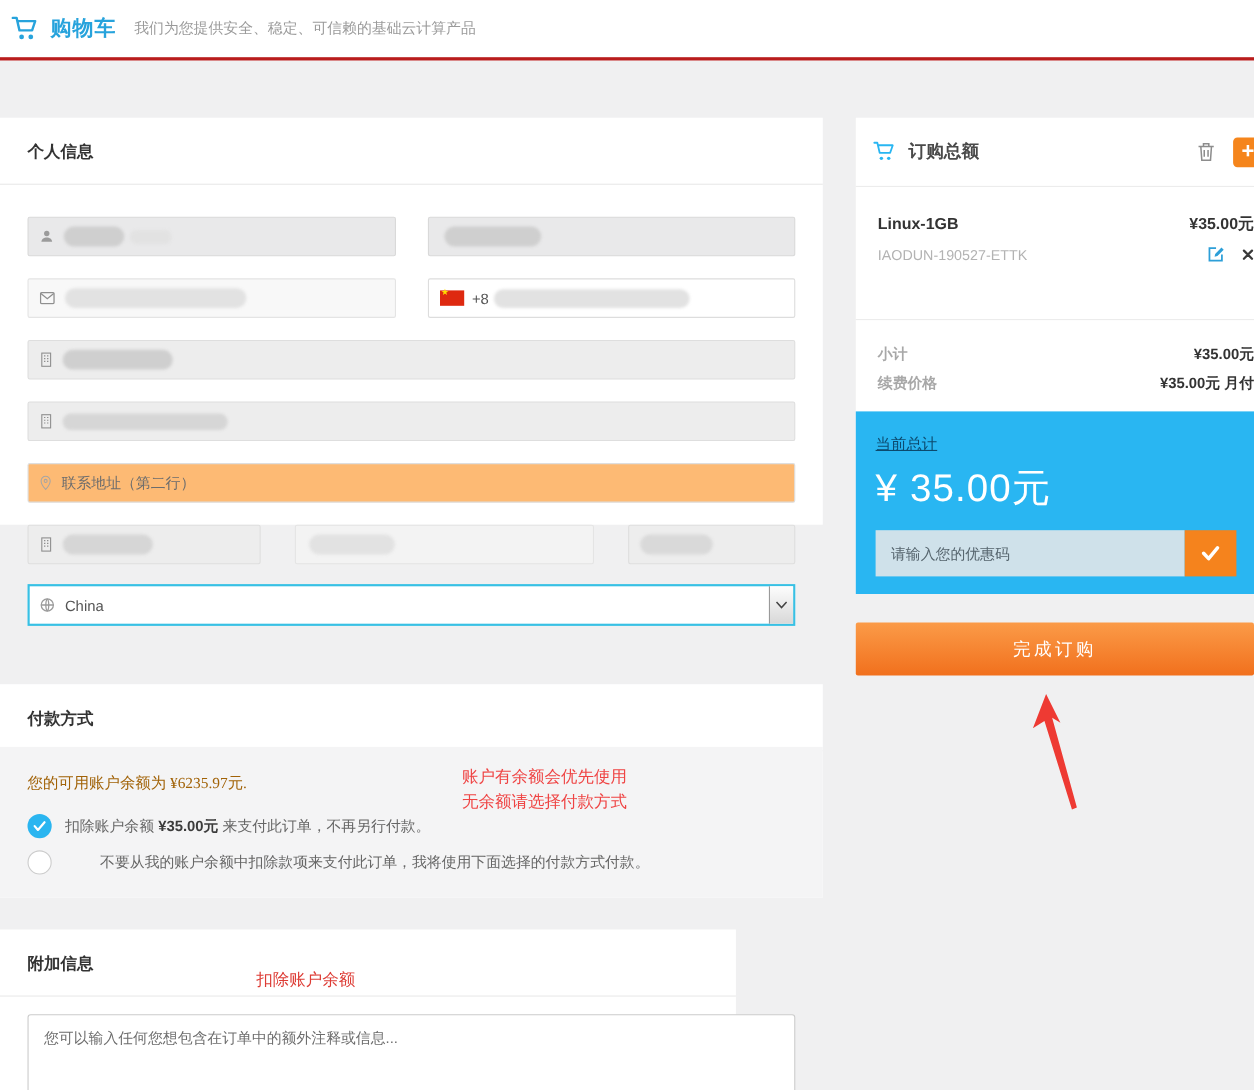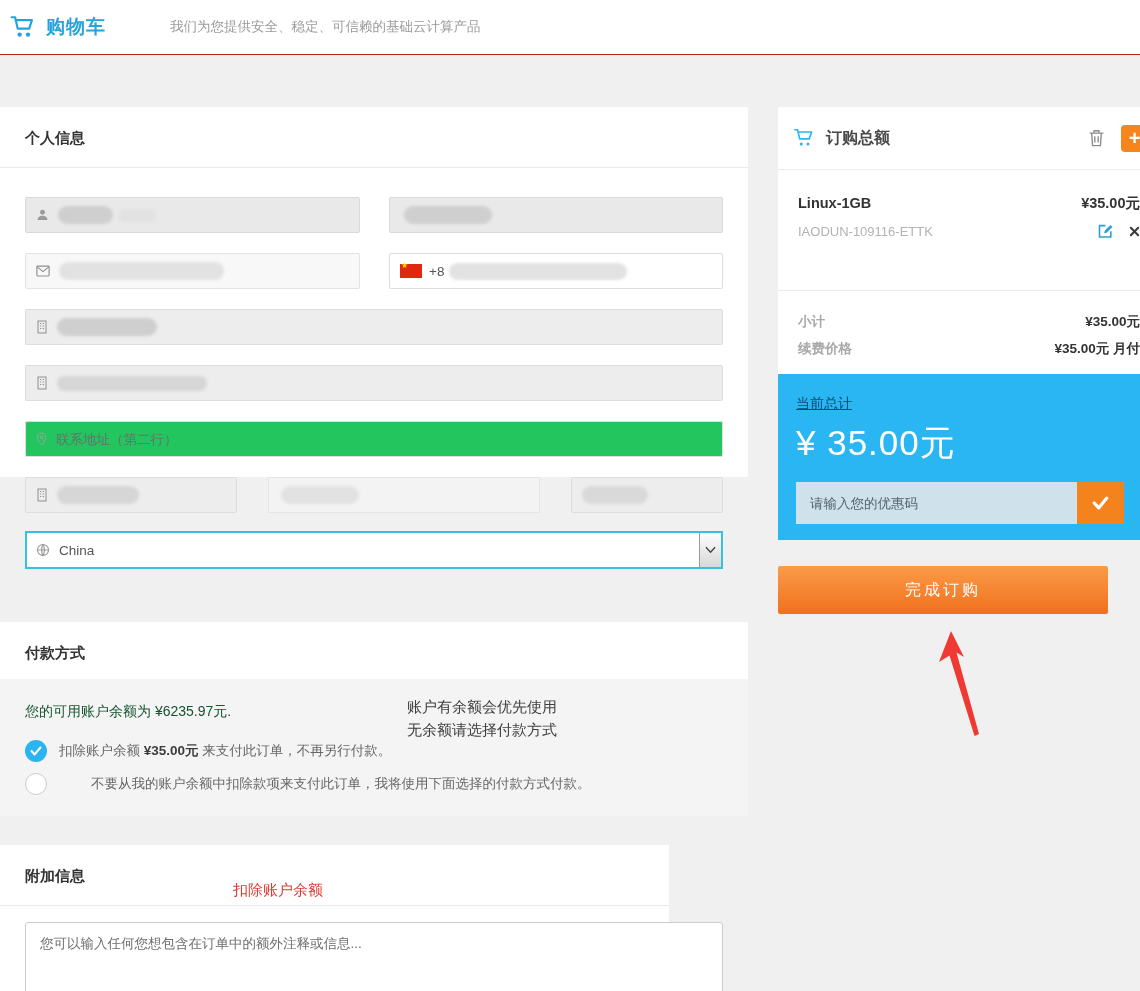--- a/index.html
+++ b/index.html
@@ -2,21 +2,21 @@
 <html><head>
 <meta charset="utf-8">
 <style>
   * { margin:0; padding:0; box-sizing:border-box; }
   html,body { background:#f0f0f1; }
   body { font-family:"Liberation Sans","DejaVu Sans",sans-serif; }
   .page { position:relative; width:1140px; height:991px; overflow:hidden; background:#f0f0f1; }
 
   
   .header { position:absolute; left:0; top:0; width:1140px; height:55px; background:#fff;
-            border-bottom:1px solid #b91c1c; display:flex; align-items:center; padding-left:8px;gap:48px; }
+            border-bottom:3px solid #b91c1c; display:flex; align-items:center; padding-left:8px; }
   .brand { display:flex; align-items:center; gap:8px; }
   .brand-name { font-size:19px; font-weight:bold; color:#27a3dc; letter-spacing:1px; }
   .tagline { margin-left:16px; font-size:13.5px; color:#9a9a9a; }
 
   
   .panel { position:absolute; background:#fff; }
   .panel-title { font-size:15px; font-weight:bold; color:#333; padding:22px 25px 19px; border-bottom:1px solid #e9e9e9; }
 
   
   .panel-personal { left:0; top:107px; width:748px; height:370px; }
@@ -38,28 +38,28 @@
 
   .selectbox { position:absolute; left:25px; top:424px; width:698px; height:38px; background:#fff;
                border:2px solid #38c0e4; display:flex; align-items:center; gap:9px; padding-left:9px; }
   .selectbox .val { font-size:13.5px; color:#555; }
   .sel-btn { position:absolute; right:0; top:0; bottom:0; width:22px; border-left:1px solid #9a9a9a;
              background:linear-gradient(#fdfdfd,#d8d8d8); display:flex; align-items:center; justify-content:center; }
 
   
   .panel-payment { left:0; top:622px; width:748px; height:194px; }
   .pay-body { position:absolute; left:0; top:57px; right:0; bottom:0; background:#f4f4f5; padding:24px 25px 0; }
-  .balance { font-size:14px; color:#14532d; }
+  .balance { font-size:14px; color:#a16207;font-family:Liberation Serif, serif; }
   .radio-row { display:flex; align-items:center; gap:12px; margin-top:19px; font-size:13.5px; color:#666; }
   .radio-row.second { margin-top:11px;gap:44px; }
   .radio { width:22px; height:22px; border-radius:50%; flex:0 0 auto; display:flex; align-items:center; justify-content:center; }
   .radio.checked { background:#2ab5f0; }
   .radio.un { background:#fff; border:1px solid #ccc; }
   .bold { font-weight:bold; color:#3c3c3c; }
-  .red-notes { position:absolute; left:407px; top:73px; color:#404040; font-size:15px; line-height:23px; }
+  .red-notes { position:absolute; left:420px; top:73px; color:#ef4444; font-size:15px; line-height:23px; }
 
   
   .panel-additional { left:0; top:845px; width:669px; height:146px; }
   .red-note-inline { position:absolute; left:228px; top:36px; color:#dd3c35; font-size:15px; background:#fff; padding:0 5px; }
   .notes-area { position:absolute; left:25px; top:77px; width:698px; height:90px; border:1px solid #ccc; border-radius:3px;
                 padding:12px 14px; font-size:13.5px; color:#555; resize:none; background:#fff; }
 
   
   .panel-order { left:778px; top:107px; width:382px; height:433px; }
   .order-head { height:63px; display:flex; align-items:center; padding:0 12px 0 14px; border-bottom:1px solid #ececec; }
@@ -80,21 +80,21 @@
   .tot-label { font-size:13.5px; color:#a8a8a8;font-weight:bold; }
   .tot-val { font-size:13.5px; font-weight:bold; color:#333; }
   .total-box { height:166px; background:#29b6f2; padding:21px 18px 0; }
   .total-label { color:#0c4a6e; font-size:14px;text-decoration:underline; }
   .total-amount { color:#fff; font-size:35px; margin-top:7px; letter-spacing:1px; }
   .coupon-row { display:flex; margin-top:15px; height:42px; width:328px; }
   .coupon-input { flex:1; border:none; background:#cfe1ea; padding:0 14px; font-size:13.5px; color:#333; }
   .coupon-input::placeholder { color:#55646d; }
   .coupon-btn { width:47px; background:#f5831d; border:none; display:flex; align-items:center; justify-content:center; cursor:pointer; }
 
-  .checkout-btn { position:absolute; left:778px; top:566px; width:330px; height:48px; border:none; border-radius:2px;
+  .checkout-btn { position:absolute; left:778px; top:566px; width:362px; height:48px; border:none; border-radius:2px;
                   background:linear-gradient(180deg,#fb9b48,#f1701d); color:#fff; font-size:16px; letter-spacing:3px;
                   font-family:inherit; cursor:pointer; }
   .arrow-anno { position:absolute; left:930px; top:630px; }
 </style>
 </head>
 <body>
 
 <div class="page">
 
   <div class="header">
@@ -158,21 +158,21 @@
     <div class="fld gray2" style="left:25px; top:258px; width:698px;">
       <span class="ficon">
         <svg width="12" height="14" viewBox="0 0 24 28" fill="none" stroke="#8f8f8f" stroke-width="2">
             <rect x="4" y="2" width="16" height="24"></rect>
             <path d="M8 7h2.5M13.5 7H16M8 12h2.5M13.5 12H16M8 17h2.5M13.5 17H16"></path>
           </svg>
       </span>
       <span class="blob" style="width:150px; height:15px; background:#d6d6d6;"></span>
     </div>
 
-    <div class="fld gray2" style="left:25px; top:314px; width:698px; background:#22c55e;">
+    <div class="fld gray2" style="left:25px; top:314px; width:698px; background:#fdba74;">
       <span class="ficon">
         <svg width="11" height="14" viewBox="0 0 24 30" fill="none" stroke="#a5a5a5" stroke-width="2">
             <path d="M12 28S3 18 3 11a9 9 0 1118 0c0 7-9 17-9 17z"></path>
             <circle cx="12" cy="11" r="3"></circle>
           </svg>
       </span>
       <input type="text" placeholder="联系地址（第二行）" style="">
     </div>
 
     <div class="fld gray2" style="left:25px; top:370px; width:212px;">
@@ -260,21 +260,21 @@
       </span>
       <span class="plus-btn">+</span>
     </div>
 
     <div class="order-product">
       <div class="prod-row1">
         <span class="prod-name">Linux-1GB</span>
         <span class="prod-price">¥35.00元</span>
       </div>
       <div class="prod-row2">
-        <span class="prod-code">IAODUN-109116-ETTK</span>
+        <span class="prod-code">IAODUN-190527-ETTK</span>
         <span class="prod-actions">
           <span style="display:flex; cursor:pointer;">
             <svg width="17" height="16" viewBox="0 0 24 24" fill="none">
                 <path d="M20 12.5V21H3V4h9" stroke="#2d9fd8" stroke-width="2.4"></path>
                 <path d="M10 15.5l.8-3.8 8.6-8.6 3 3-8.6 8.6z" fill="#2d9fd8"></path>
               </svg>
           </span>
           <span style="display:flex; cursor:pointer;">
             <svg width="11" height="11" viewBox="0 0 24 24" stroke="#3a3a3a" stroke-width="4.5" stroke-linecap="round">
                 <path d="M4 4l16 16M20 4L4 20"></path>

